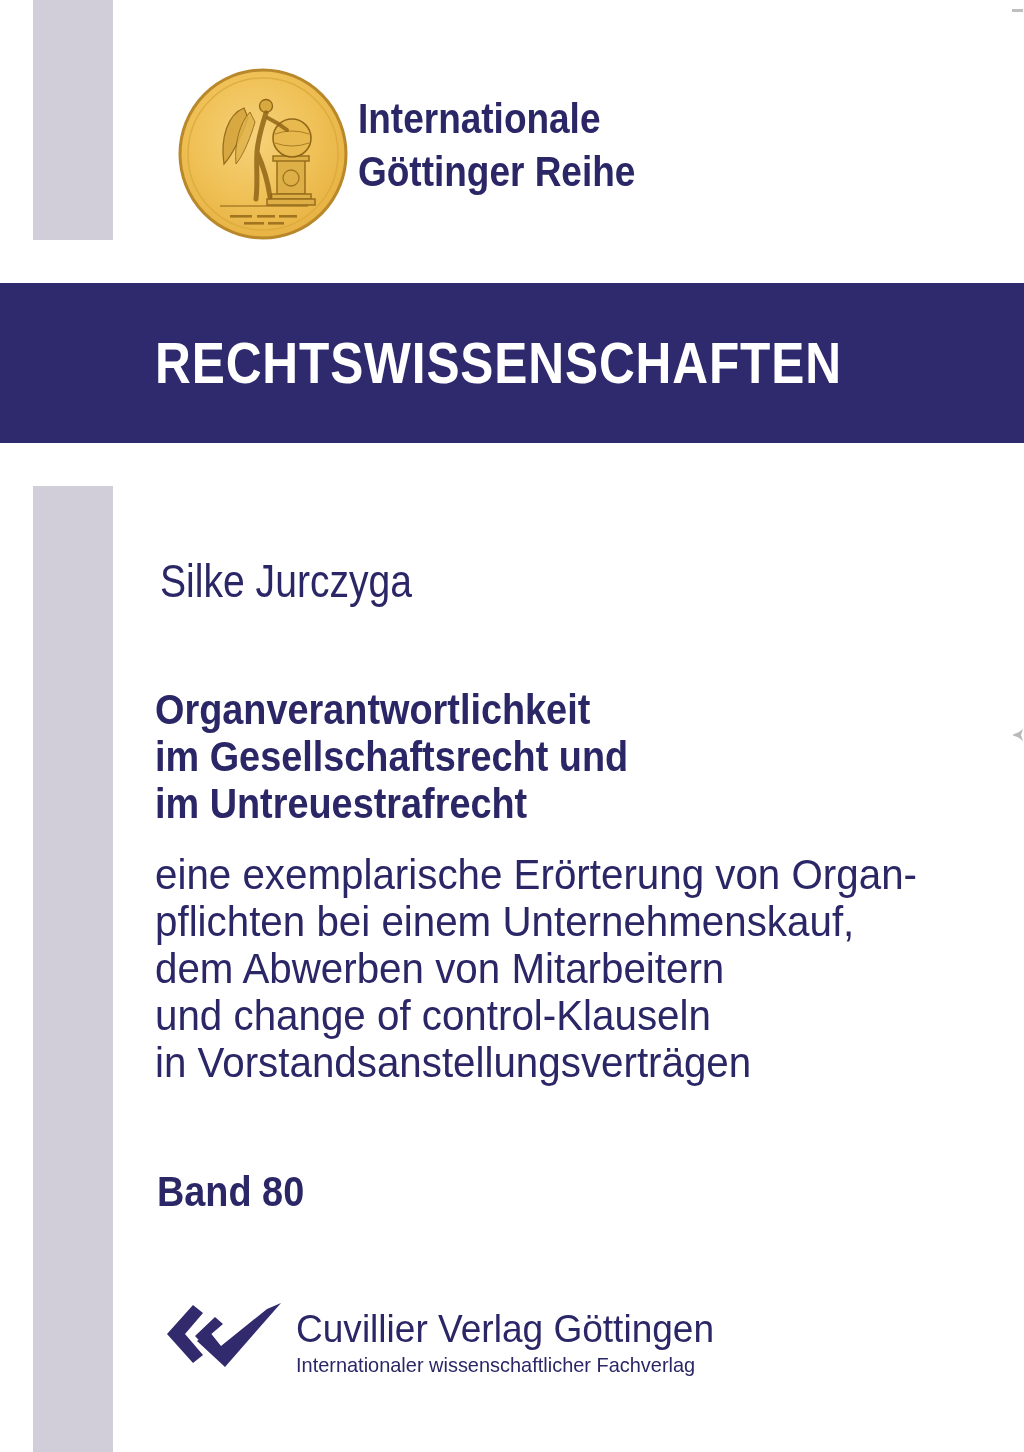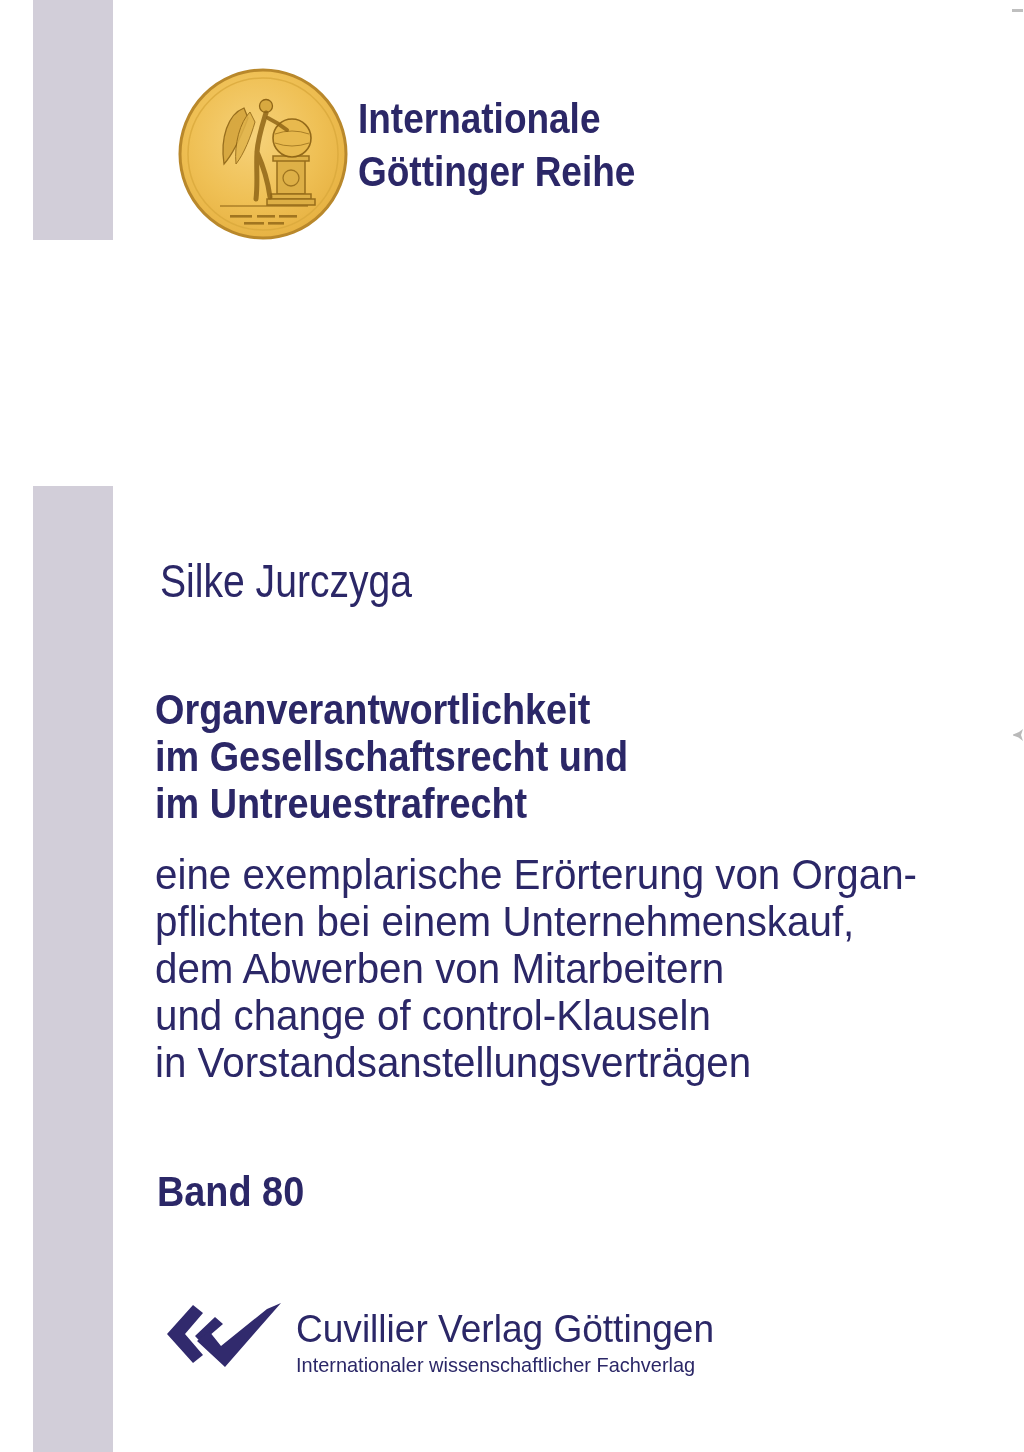--- a/index.html
+++ b/index.html
@@ -116,20 +116,23 @@
       <rect x="66" y="154" width="20" height="2.6"></rect>
       <rect x="90" y="154" width="16" height="2.6"></rect>
     </g>
   </svg>
 
   <div class="series">
     <div>Internationale</div>
     <div>Göttinger Reihe</div>
   </div>
 
+  <div class="banner">
+    <div class="label">RECHTSWISSENSCHAFTEN</div>
+  </div>
 
   <div class="author">Silke Jurczyga</div>
 
   <div class="title">
     <div>Organverantwortlichkeit</div>
     <div>im Gesellschaftsrecht und</div>
     <div>im Untreuestrafrecht</div>
   </div>
 
   <div class="subtitle">

